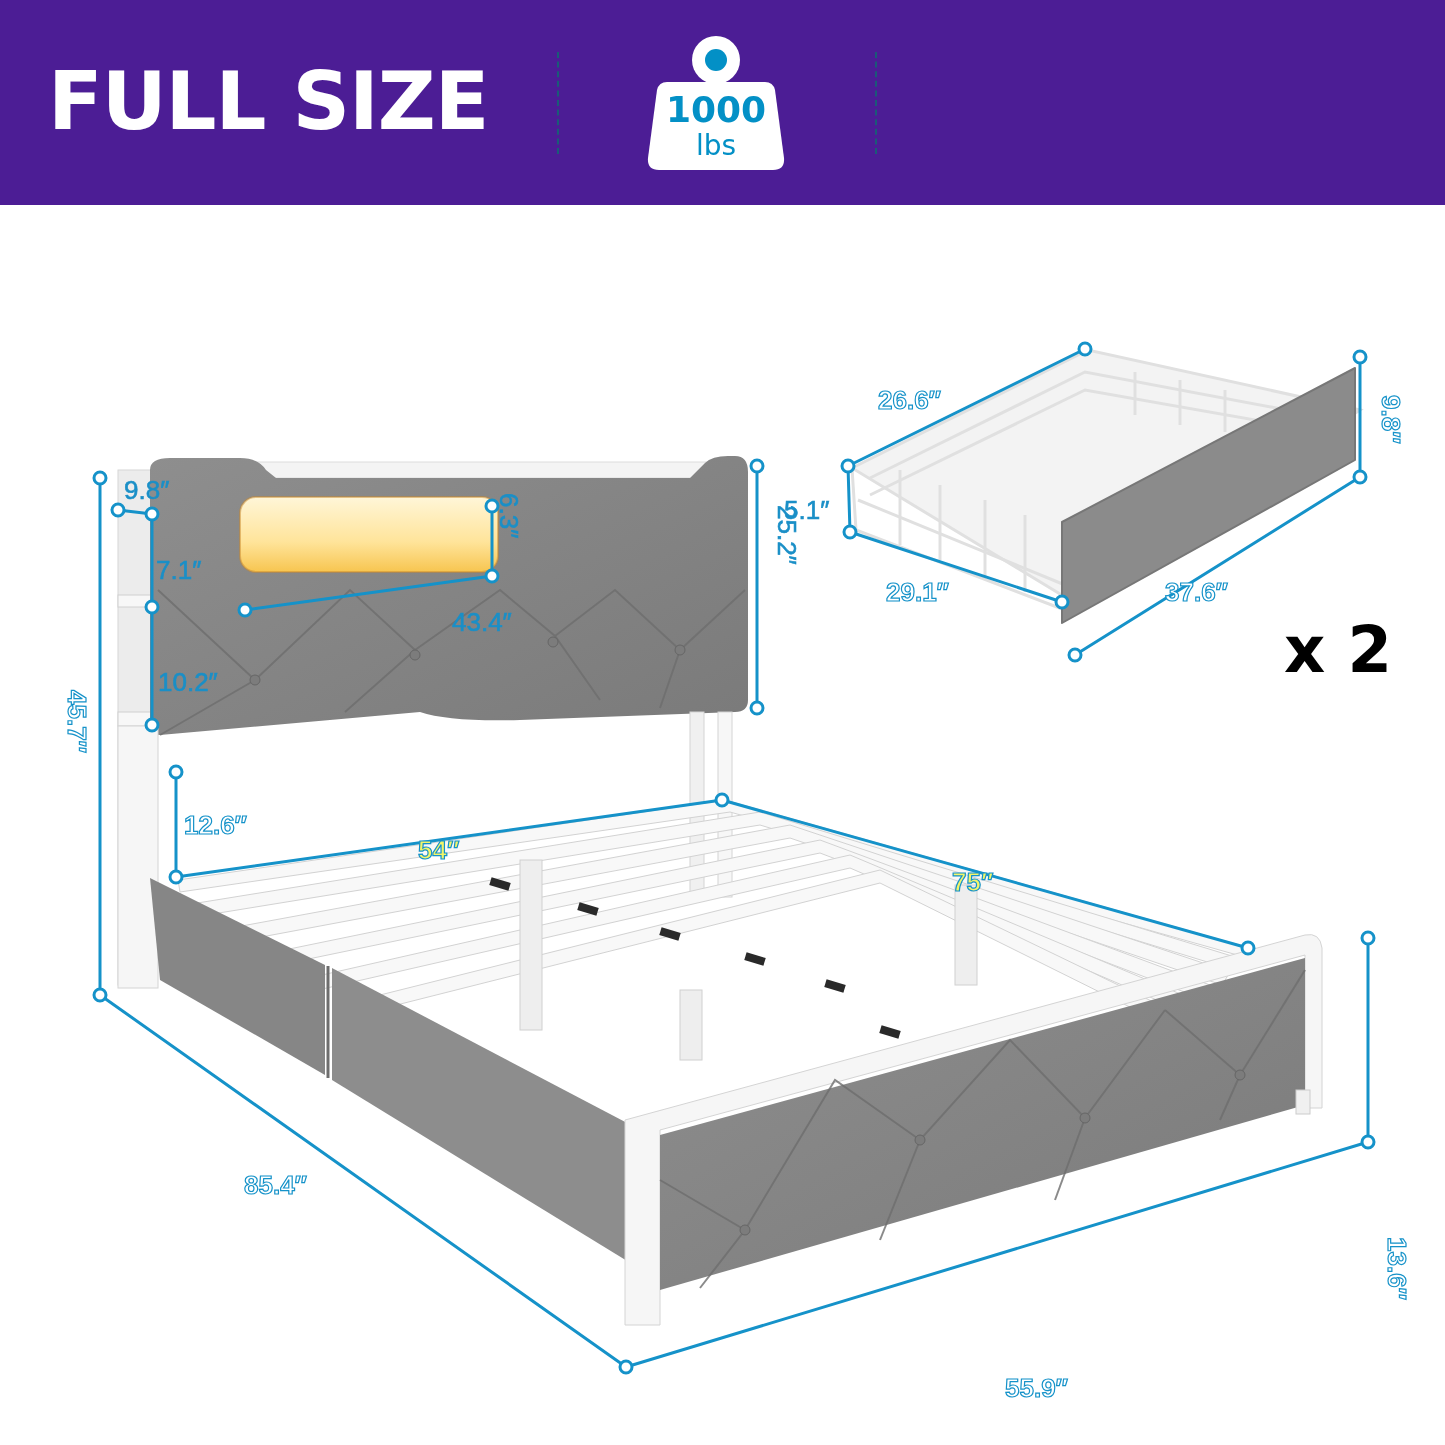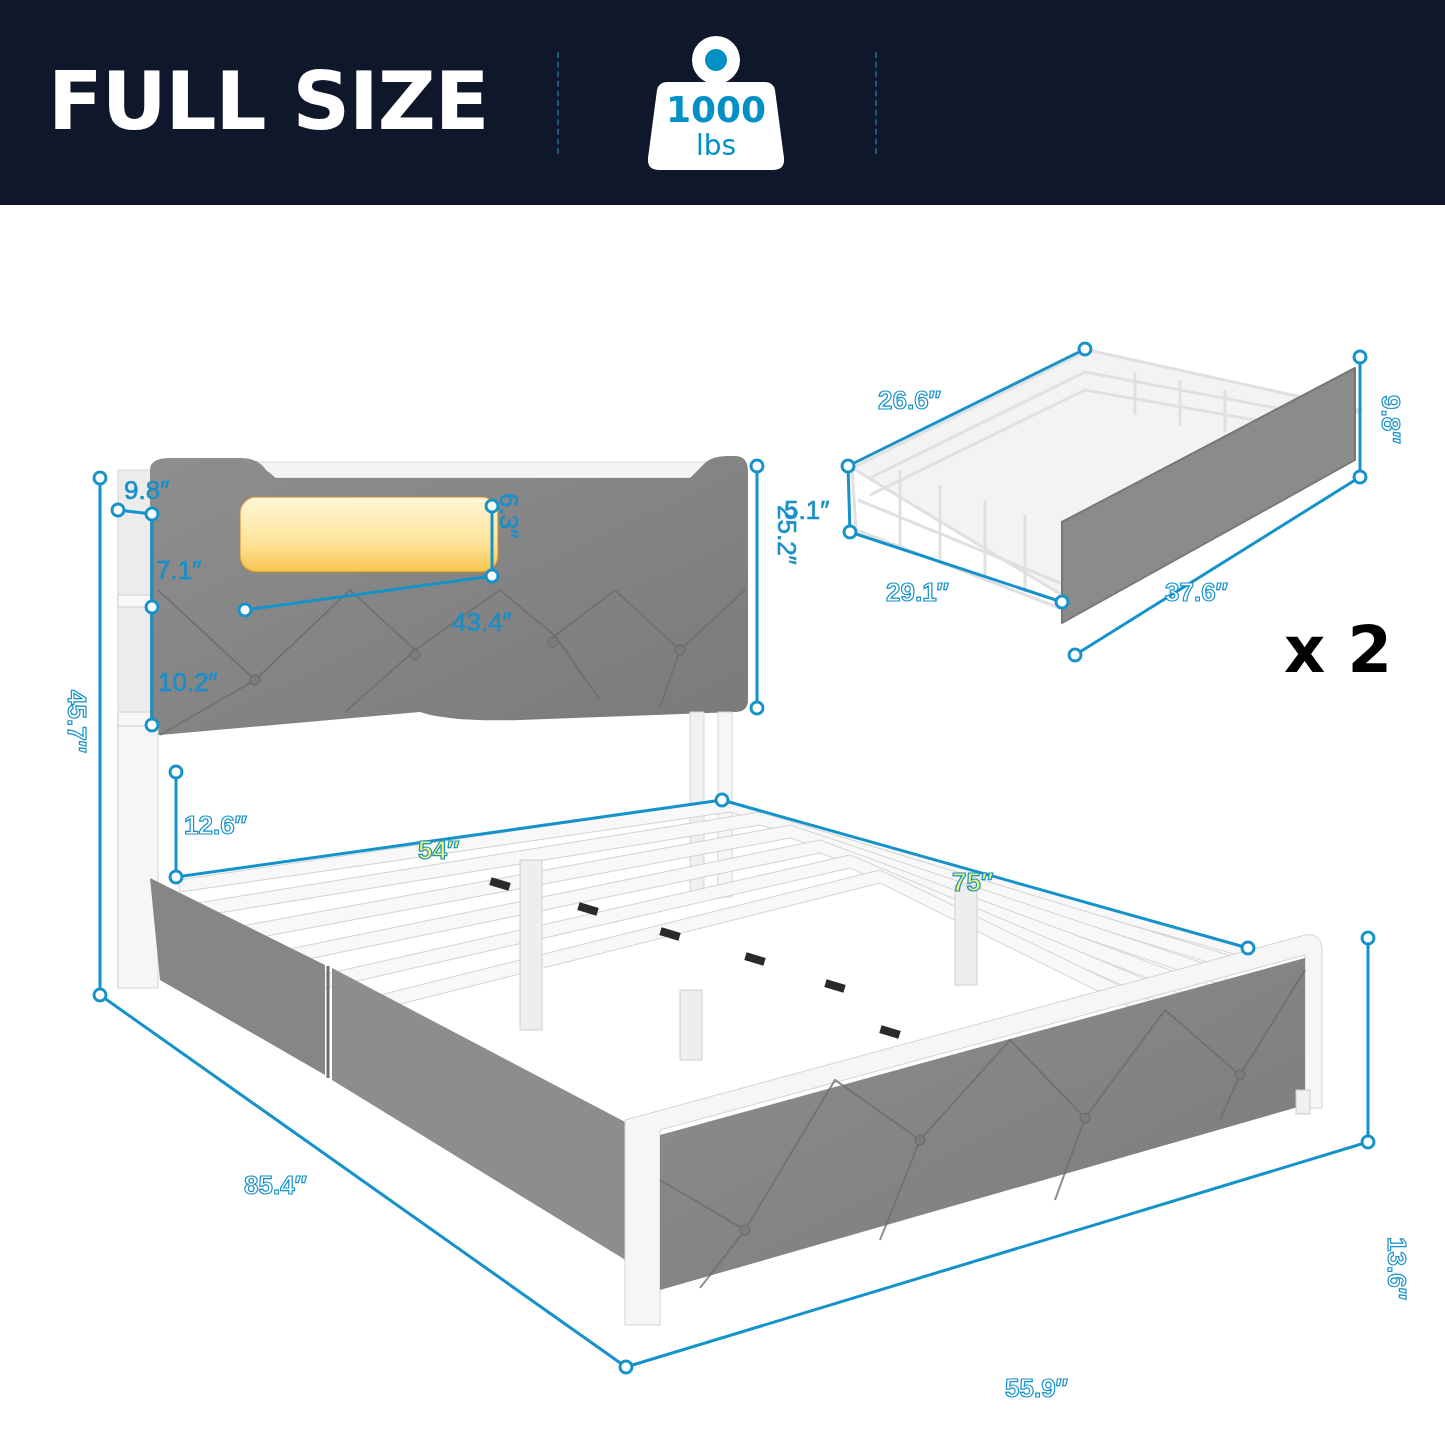--- a/index.html
+++ b/index.html
@@ -1,17 +1,17 @@
 <!DOCTYPE html>
 <html><head>
 <meta charset="utf-8">
 <style>
   html,body{margin:0;padding:0;background:#ffffff;}
   body{width:1445px;height:1445px;position:relative;overflow:hidden;font-family:"DejaVu Sans",sans-serif;}
-  .banner{position:absolute;left:0;top:0;width:1445px;height:205px;background:#0f172a;}
+  .banner{position:absolute;left:0;top:0;width:1445px;height:205px;background:#4c1d95;}
   .banner-title{position:absolute;left:48px;top:52px;font-family:"DejaVu Sans",sans-serif;font-weight:bold;font-size:80px;color:#fff;letter-spacing:-1px;line-height:100px;}
   .divider{position:absolute;top:52px;height:102px;width:0;border-left:2px dashed #1b5a78;}
   .weight{position:absolute;left:647px;top:30px;width:138px;height:142px;}
   .weight-num{position:absolute;left:0;width:138px;top:60px;text-align:center;font-weight:bold;font-size:36px;color:#0390c6;font-family:"DejaVu Sans",sans-serif;line-height:40px;}
   .weight-unit{position:absolute;left:0;width:138px;top:100px;text-align:center;font-size:28px;color:#0390c6;font-family:"DejaVu Sans",sans-serif;line-height:32px;}
   .dims-head{position:absolute;left:900px;width:520px;top:36px;text-align:center;font-weight:bold;font-size:64px;color:#fff;line-height:74px;letter-spacing:4px;font-family:"DejaVu Sans",sans-serif;}
   .dims-vals{position:absolute;left:900px;width:520px;top:118px;text-align:center;font-weight:bold;font-size:34px;color:#fff;line-height:48px;font-family:"DejaVu Sans Mono",monospace;}
   .illus{position:absolute;left:0;top:205px;width:1445px;height:1240px;}
   .lbl{position:absolute;font-family:"Liberation Sans",sans-serif;font-size:26px;color:#1a8fc7;line-height:30px;white-space:nowrap;
        -webkit-text-stroke:0.6px #1a8fc7;}

